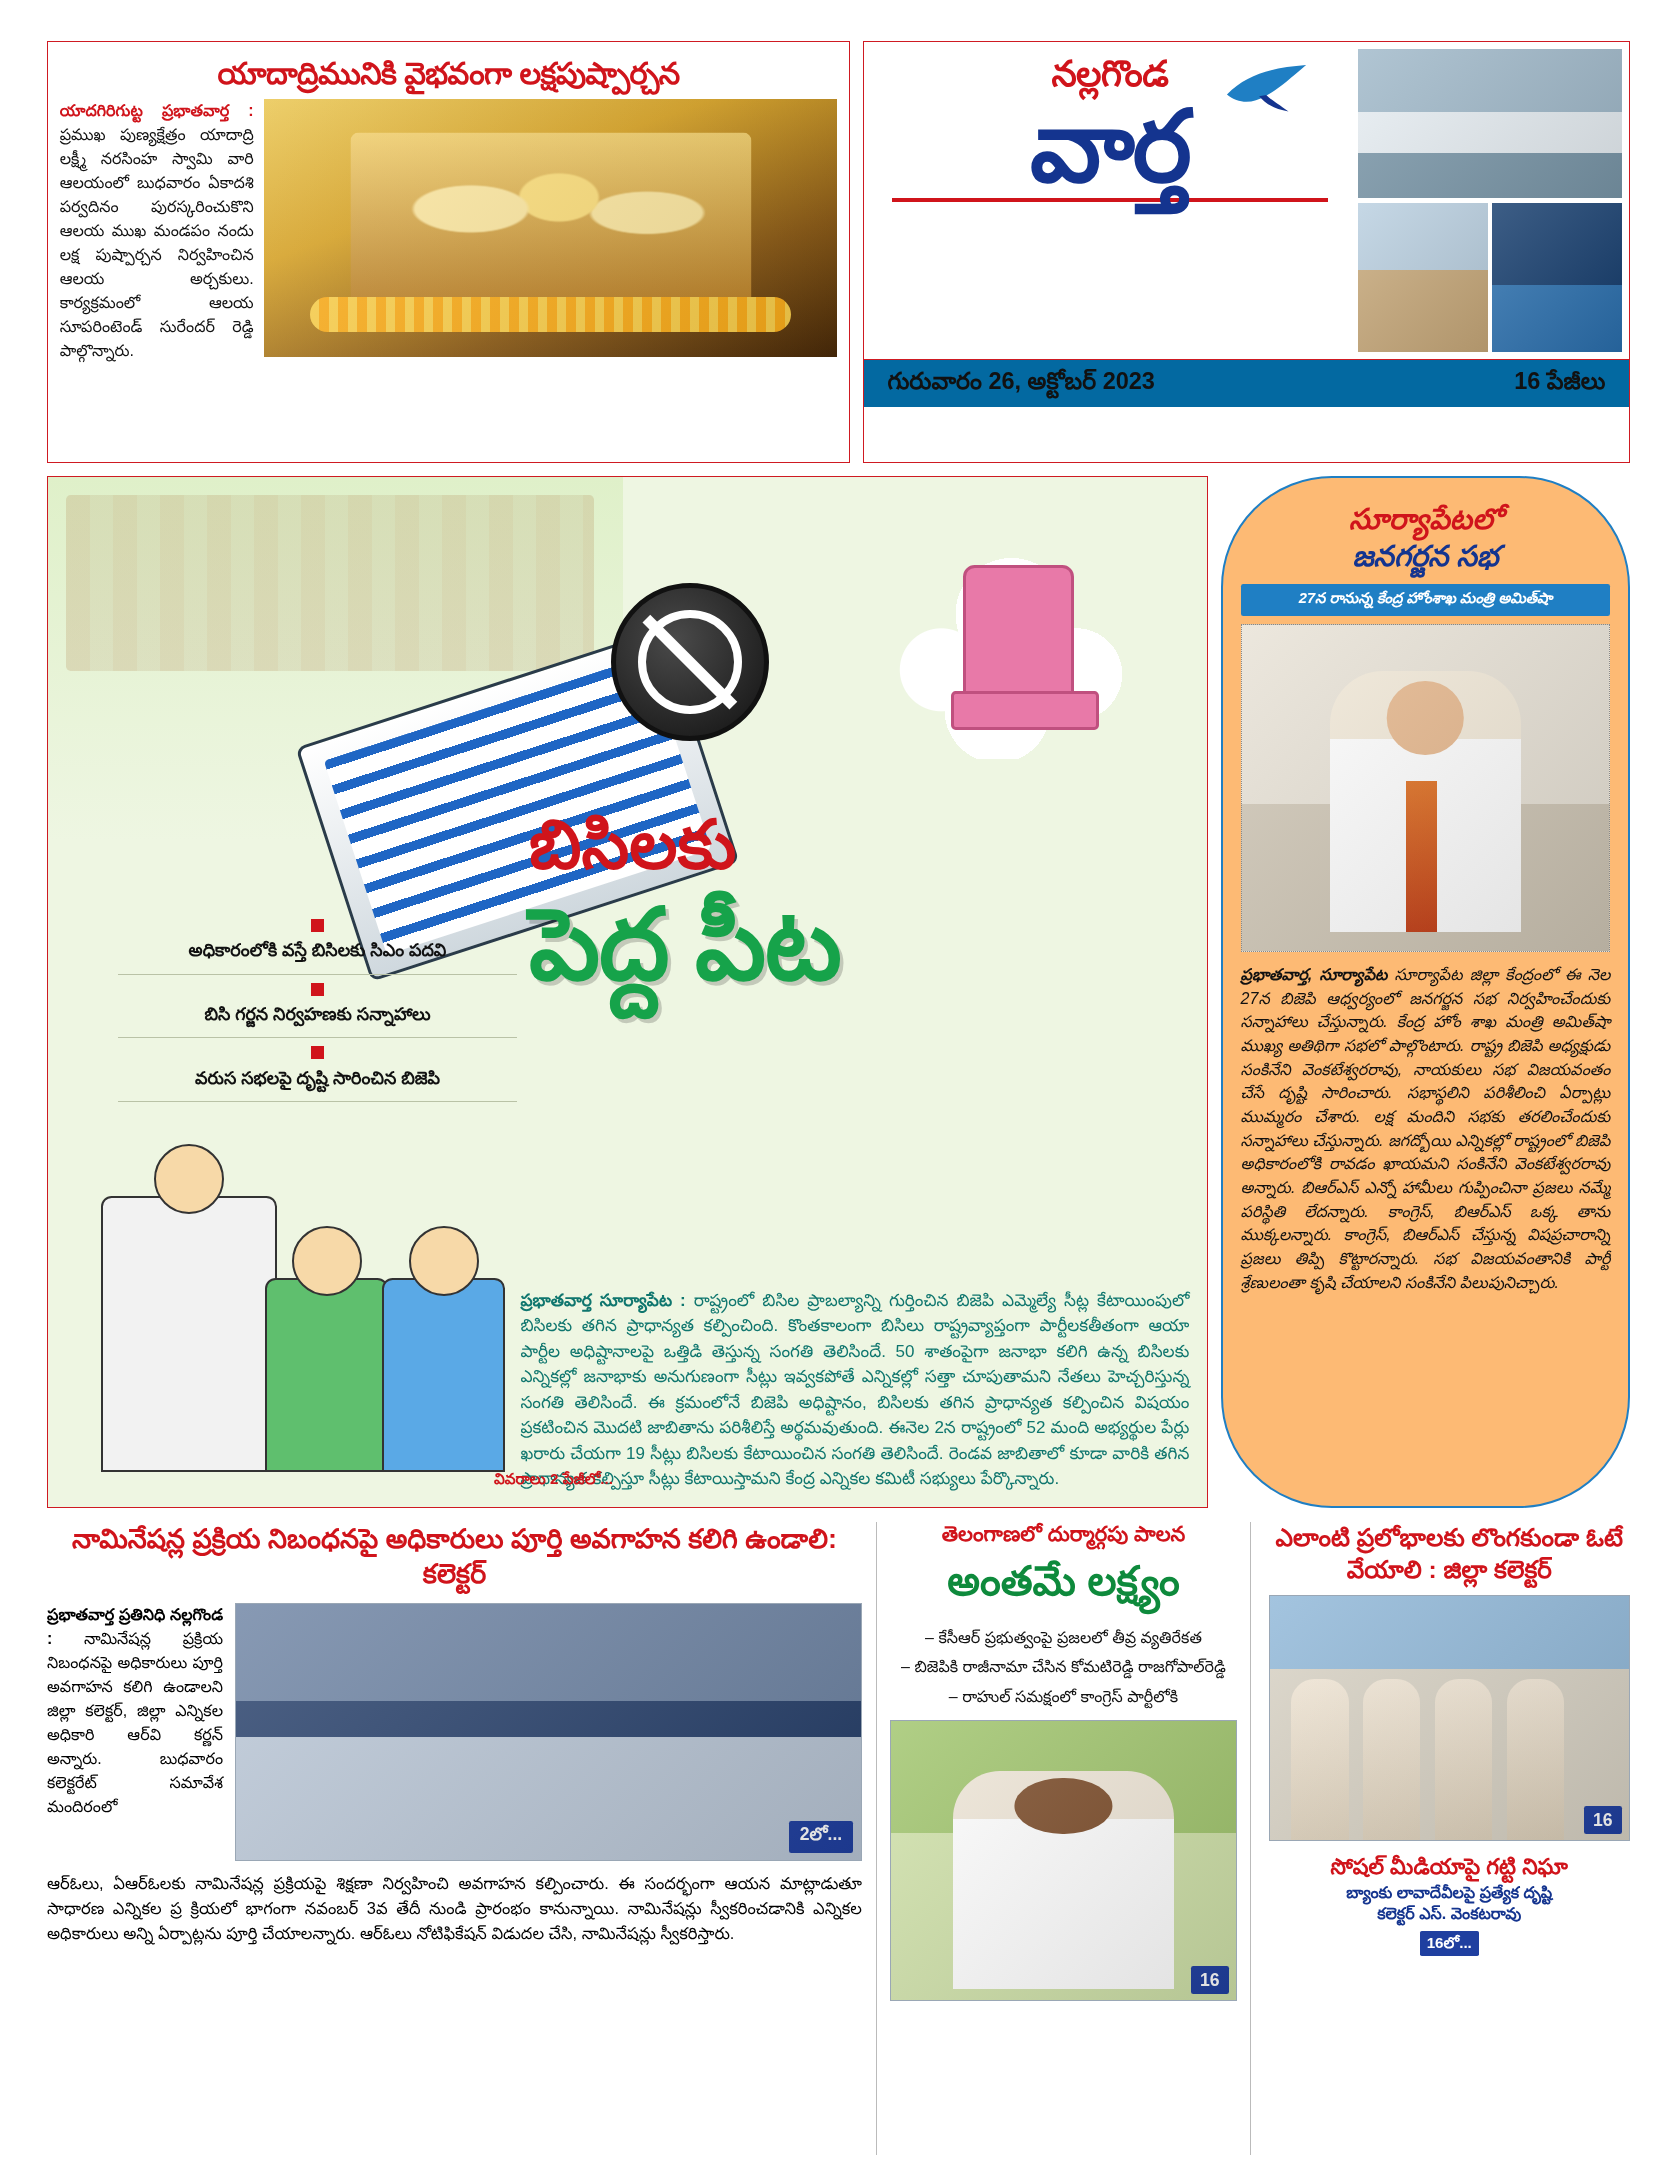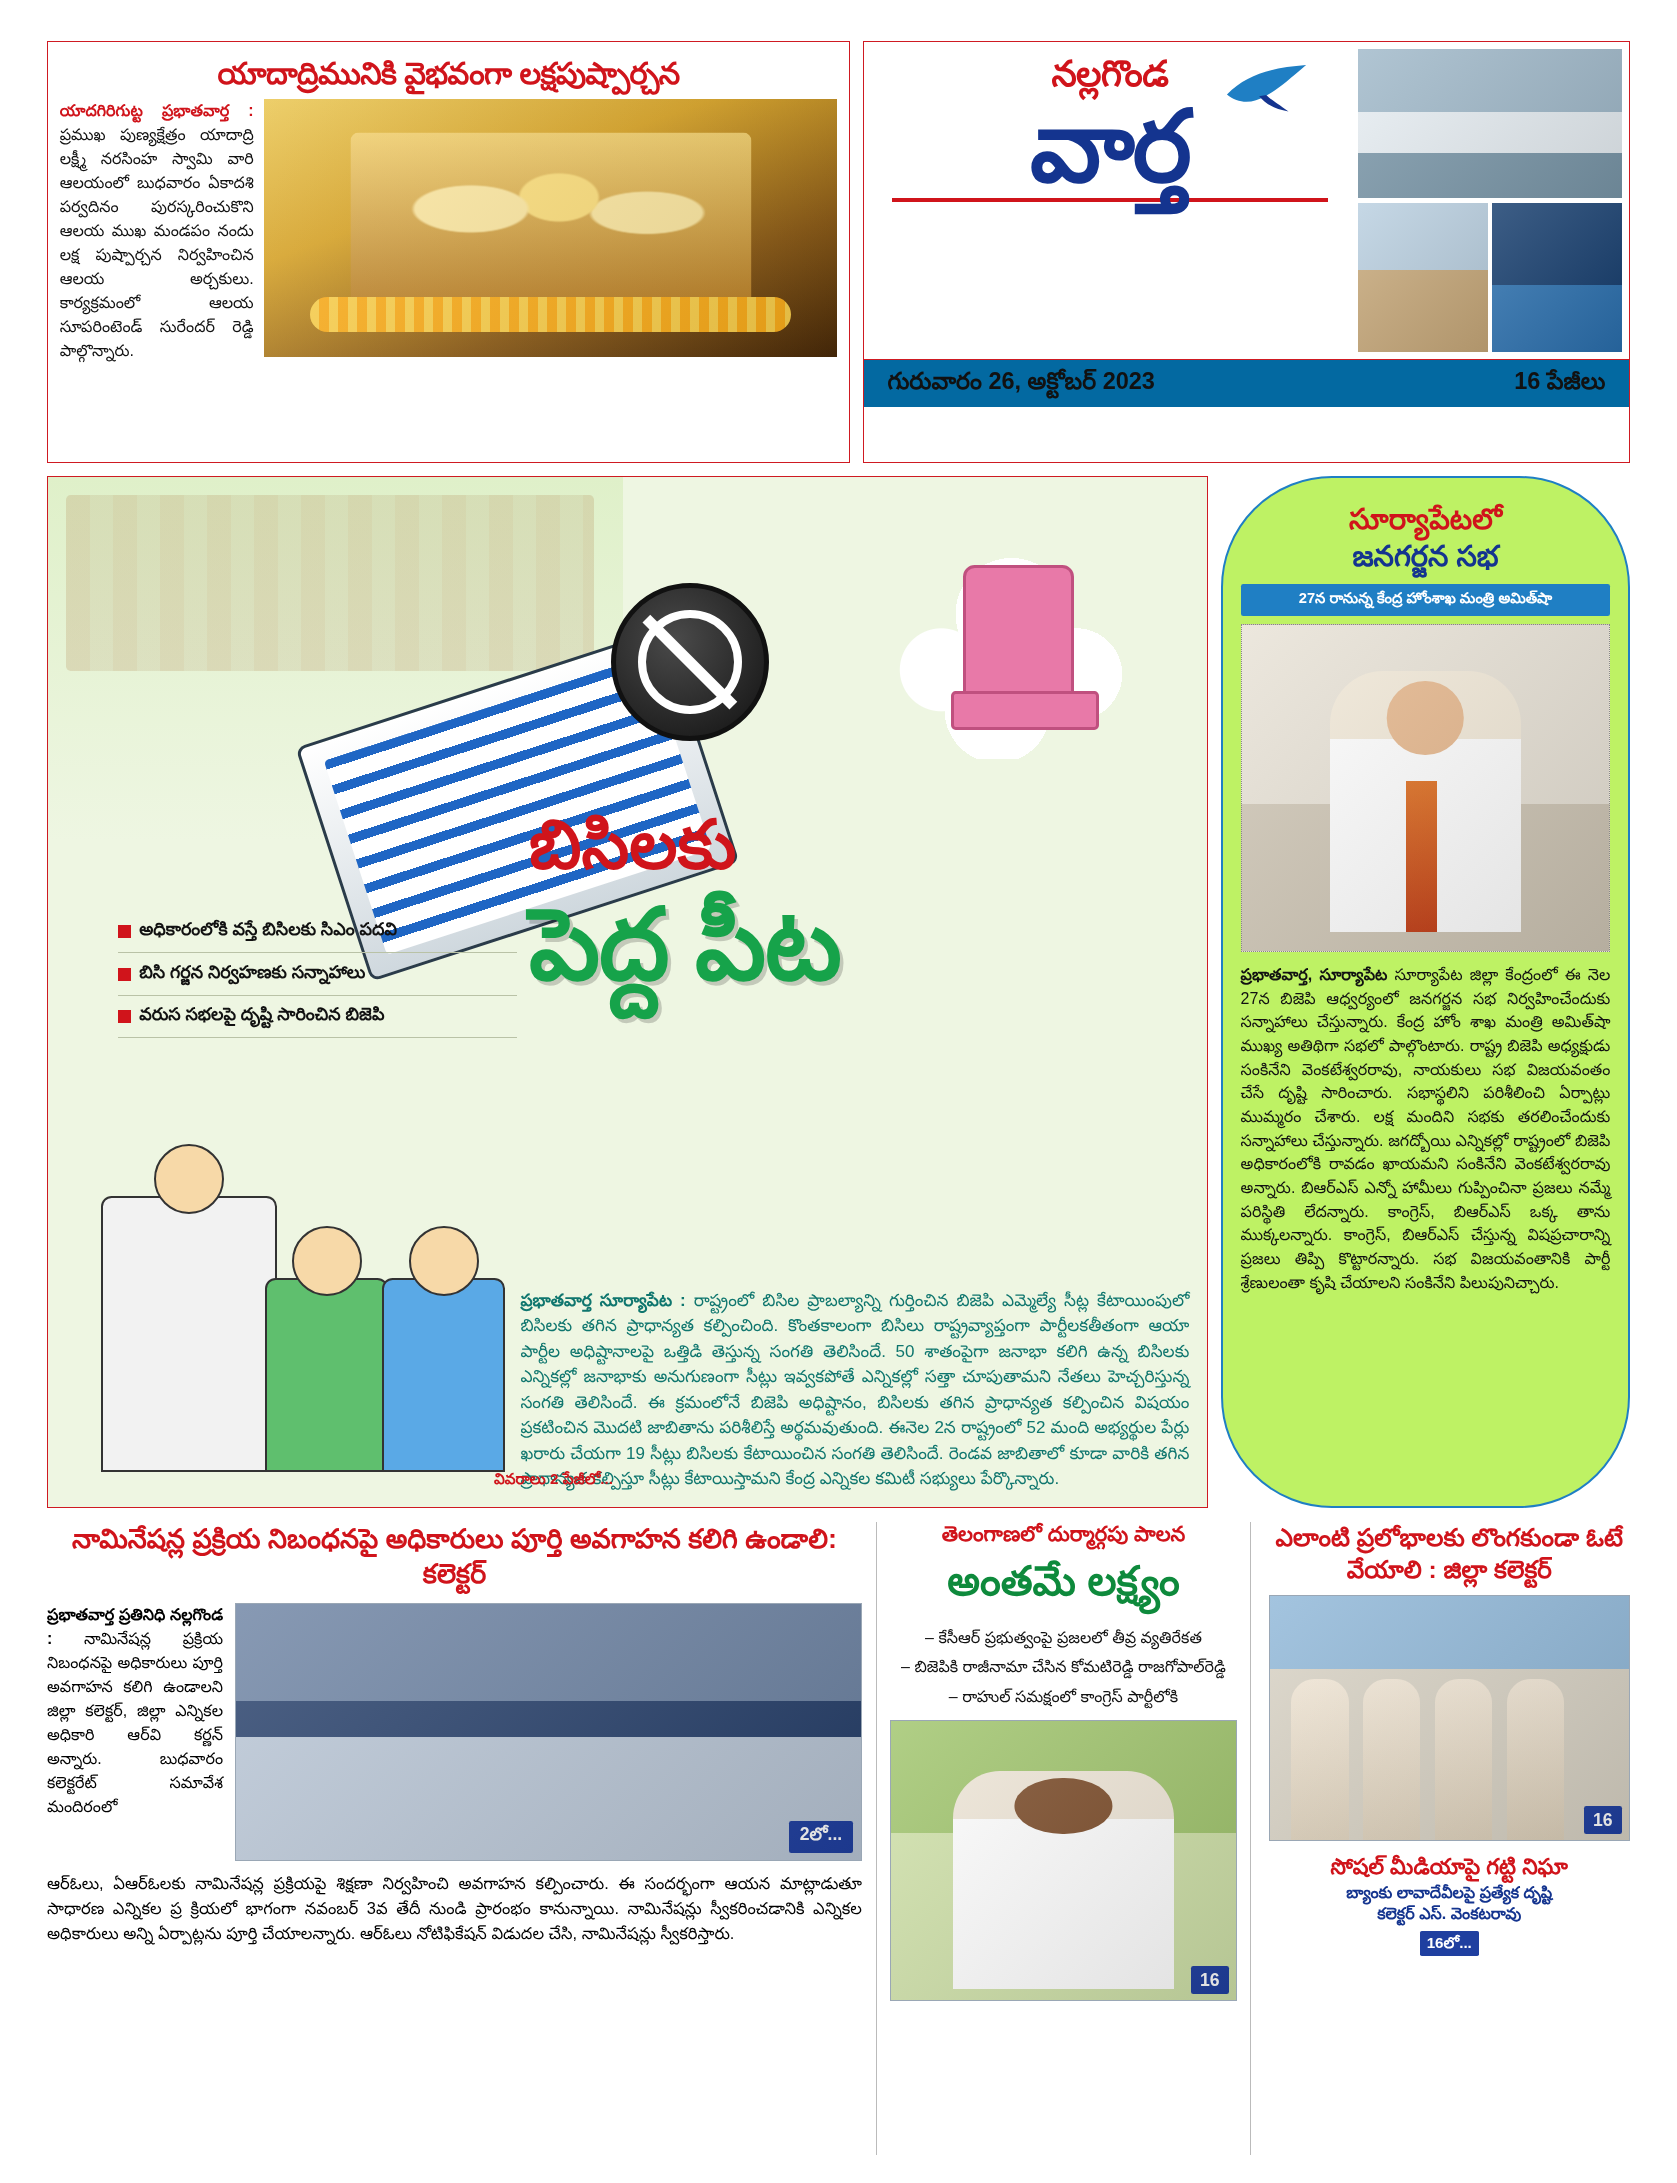--- a/index.html
+++ b/index.html
@@ -222,21 +222,21 @@
     text-shadow: 3.5px 3.5px 0 rgba(0,0,0,.18);
     letter-spacing: -1.2px;
   }
   .bullets {
     position:absolute; left: 70px; top: 434px; width: 399px;
   }
   .bullets .b {
     display:flex; align-items:center; gap:8.2px;
     border-bottom: 1.2px solid #b9c2a6;
     padding: 8.2px 0;
-    font-size: 17.6px; font-weight: bold; color:#111;
+    font-size: 17.6px; font-weight: bold; color:#111;flex-direction:column;
   }
   .bullets .sq {
     width: 13px; height: 13px; background:#d0141b; flex: none;
   }
   .cartoon-men {
     position:absolute; left: 41px; bottom: 35px; width: 434px; height: 328px;
   }
   .man {
     position:absolute; bottom:0;
     border-radius: 10.6px 10.6px 0 0;
@@ -257,23 +257,24 @@
   .lead-more {
     position:absolute; left: 446px; bottom: 16.4px;
     font-size: 15.2px; font-weight: bold; color:#d0141b;
   }
 
   
   .suryapet {
     flex: 1;
     border: 2.3px solid #1f7fc4;
     border-radius: 111px 111px 111px 111px;
-    background: #bef264;
+    background: #fdba74;
     padding: 15.2px 17.6px;
     overflow: hidden;
+    font-style: italic;
   }
   .suryapet h2 {
     margin: 8.2px 0 0 0; text-align:center;
     font-size: 29px; font-weight:bold; color:#d0141b; line-height:1.25;
   }
   .suryapet h2 .l2 { color:#14348f; display:block; }
   .suryapet .kicker {
     margin: 10.6px 0 0 0;
     background:#1f7fc4; color:#fff; font-size: 14.7px; font-weight:bold;
     text-align:center; padding: 5.9px 4.7px; border-radius: 2.3px;

